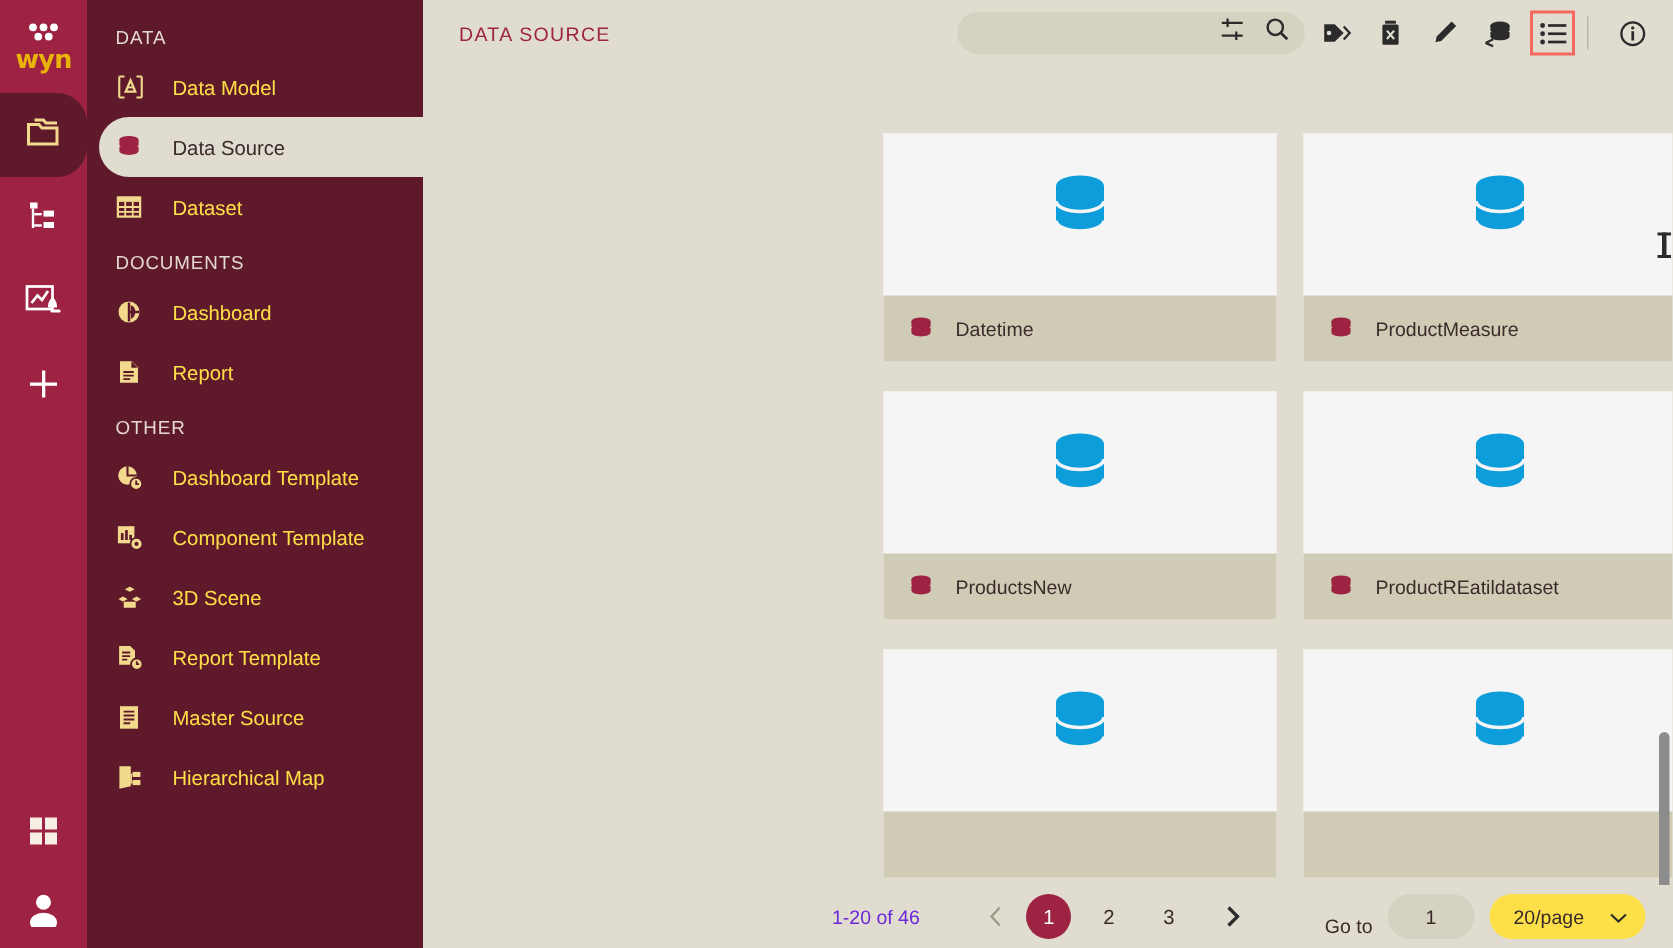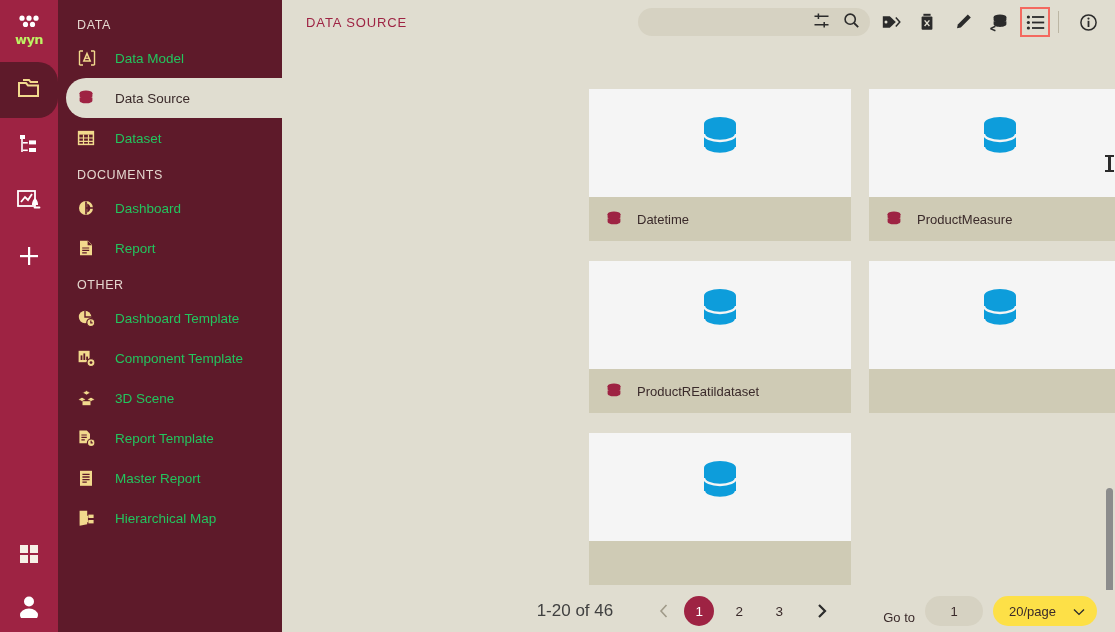--- a/index.html
+++ b/index.html
@@ -18,21 +18,21 @@
     position: relative; flex: 0 0 58px;
     display: flex; flex-direction: column; align-items: center;
     z-index: 3;
   }
   .logo {
     margin-top: 12px; width: 48px; height: 40px;
     display: flex; flex-direction: column; align-items: center; justify-content: center;
   }
   .logo-dots { display: block; }
   .logo-text {
-    color: #bef264; font-size: 13px; font-weight: 700;
+    color: #eab308; font-size: 17px; font-weight: 700;
     letter-spacing: -0.5px; line-height: 18px; margin-top: 1px;
     font-family: "DejaVu Sans", sans-serif;
   }
   .rail-item {
     width: 58px; height: 56px;
     display: flex; align-items: center; justify-content: center;
     position: relative;
   }
   .rail-item.active { background: transparent; }
   .rail-item.active::before {
@@ -49,21 +49,21 @@
     background: #5e1a2a; position: relative; z-index: 2;
     padding-top: 8px; overflow: hidden;
   }
   .nav-section {
     color: #e5d8cf; font-size: 12.5px; letter-spacing: 0.6px;
     padding: 10px 0 6px 19px; font-weight: 400;
   }
   .nav-item {
     height: 40px; display: flex; align-items: center;
     padding-left: 19px; position: relative;
-    color: #22c55e; font-size: 13.5px;
+    color: #fde047; font-size: 13.5px;
   }
   .nav-item .nav-ico {
     width: 26px; display: flex; align-items: center; justify-content: flex-start;
     flex: 0 0 26px;
   }
   .nav-item .nav-lbl { margin-left: 12px; white-space: nowrap; }
   .nav-item.active {
     background: #e0ddd0; color: #3a2a2a;
     border-top-left-radius: 20px; border-bottom-left-radius: 20px;
     margin-left: 8px; padding-left: 11px;
@@ -134,21 +134,21 @@
   .card-foot .cf-label {
     font-size: 13px; color: #3a2a2a; white-space: nowrap;
   }
 
   
   .pager {
     height: 42px; flex: 0 0 42px;
     display: flex; align-items: center; justify-content: flex-end;
     padding-right: 18px; gap: 0;
   }
-  .pg-count { font-size: 17px; color: #404040; margin-right: 36px; }
+  .pg-count { font-size: 13px; color: #6d28d9; margin-right: 36px; }
   .pg-arrow {
     width: 30px; height: 30px; display: flex; align-items: center;
     justify-content: center; cursor: pointer;
   }
   .pg-num {
     min-width: 30px; height: 30px; border-radius: 15px;
     display: flex; align-items: center; justify-content: center;
     font-size: 13.5px; color: #3a2a2a; margin: 0 5px; cursor: pointer;
   }
   .pg-num.active { background: #9e2343; color: #ffffff; }
@@ -383,21 +383,21 @@
       <span class="nav-lbl">Report Template</span>
     </div>
 
     <div class="nav-item">
       <span class="nav-ico">
         <svg width="19" height="19" viewBox="0 0 19 19">
           <rect x="3" y="1.8" width="12" height="15" fill="#f2d98d"></rect>
           <path d="M5.4 5.4h7.2M5.4 8h7.2M5.4 10.6h7.2M5.4 13.2h4.4" stroke="#5e1a2a" stroke-width="1.3"></path>
         </svg>
       </span>
-      <span class="nav-lbl">Master Report</span>
+      <span class="nav-lbl">Master Source</span>
     </div>
 
     <div class="nav-item">
       <span class="nav-ico">
         <svg width="19" height="19" viewBox="0 0 19 19">
           <path d="M2.6 1.8h7.6v13.4l-7.6 1.6z" fill="#f2d98d"></path>
           <rect x="11.4" y="5.6" width="5.2" height="3.4" fill="#f2d98d"></rect>
           <rect x="11.4" y="11" width="5.2" height="3.4" fill="#f2d98d"></rect>
           <path d="M9.4 7.3h2M9.4 12.7h2M10.4 7.3v5.4" stroke="#f2d98d" stroke-width="1.1"></path>
         </svg>
@@ -518,71 +518,90 @@
           <div class="card-foot">
             <svg width="18" height="18" viewBox="0 0 18 18">
               <ellipse cx="9" cy="4.2" rx="6.4" ry="2.6" fill="#9e2343"></ellipse>
               <path d="M2.6 4.2v3.1c0 1.44 2.87 2.6 6.4 2.6s6.4-1.16 6.4-2.6V4.2z" fill="#9e2343"></path>
               <path d="M2.6 8.6v3.1c0 1.44 2.87 2.6 6.4 2.6s6.4-1.16 6.4-2.6V8.6z" fill="#9e2343"></path>
             </svg>
             <span class="cf-label">ProductMeasure</span>
           </div>
         </div>
 
-
         <div class="card">
           <div class="card-body">
             <svg width="46" height="52" viewBox="0 0 46 52">
               <ellipse cx="23" cy="9" rx="16" ry="7" fill="#0d9ddb"></ellipse>
               <path d="M7 9v10c0 3.87 7.16 7 16 7s16-3.13 16-7V9z" fill="#0d9ddb"></path>
               <path d="M7 22v10c0 3.87 7.16 7 16 7s16-3.13 16-7V22z" fill="#0d9ddb"></path>
               <path d="M7 19c0 3.87 7.16 7 16 7s16-3.13 16-7" fill="none" stroke="#f5f5f5" stroke-width="2.4"></path>
               <path d="M7 32c0 3.87 7.16 7 16 7s16-3.13 16-7" fill="none" stroke="#f5f5f5" stroke-width="2.4"></path>
             </svg>
           </div>
           <div class="card-foot">
             <svg width="18" height="18" viewBox="0 0 18 18">
               <ellipse cx="9" cy="4.2" rx="6.4" ry="2.6" fill="#9e2343"></ellipse>
               <path d="M2.6 4.2v3.1c0 1.44 2.87 2.6 6.4 2.6s6.4-1.16 6.4-2.6V4.2z" fill="#9e2343"></path>
               <path d="M2.6 8.6v3.1c0 1.44 2.87 2.6 6.4 2.6s6.4-1.16 6.4-2.6V8.6z" fill="#9e2343"></path>
             </svg>
-            <span class="cf-label">ProductREatildataset</span>
+            <span class="cf-label">ProductsNew</span>
           </div>
         </div>
 
         <div class="card">
           <div class="card-body">
             <svg width="46" height="52" viewBox="0 0 46 52">
               <ellipse cx="23" cy="9" rx="16" ry="7" fill="#0d9ddb"></ellipse>
               <path d="M7 9v10c0 3.87 7.16 7 16 7s16-3.13 16-7V9z" fill="#0d9ddb"></path>
               <path d="M7 22v10c0 3.87 7.16 7 16 7s16-3.13 16-7V22z" fill="#0d9ddb"></path>
               <path d="M7 19c0 3.87 7.16 7 16 7s16-3.13 16-7" fill="none" stroke="#f5f5f5" stroke-width="2.4"></path>
               <path d="M7 32c0 3.87 7.16 7 16 7s16-3.13 16-7" fill="none" stroke="#f5f5f5" stroke-width="2.4"></path>
             </svg>
           </div>
           <div class="card-foot">
-            <span class="cf-label"></span>
+            <svg width="18" height="18" viewBox="0 0 18 18">
+              <ellipse cx="9" cy="4.2" rx="6.4" ry="2.6" fill="#9e2343"></ellipse>
+              <path d="M2.6 4.2v3.1c0 1.44 2.87 2.6 6.4 2.6s6.4-1.16 6.4-2.6V4.2z" fill="#9e2343"></path>
+              <path d="M2.6 8.6v3.1c0 1.44 2.87 2.6 6.4 2.6s6.4-1.16 6.4-2.6V8.6z" fill="#9e2343"></path>
+            </svg>
+            <span class="cf-label">ProductREatildataset</span>
           </div>
         </div>
 
         <div class="card">
           <div class="card-body">
             <svg width="46" height="52" viewBox="0 0 46 52">
               <ellipse cx="23" cy="9" rx="16" ry="7" fill="#0d9ddb"></ellipse>
               <path d="M7 9v10c0 3.87 7.16 7 16 7s16-3.13 16-7V9z" fill="#0d9ddb"></path>
               <path d="M7 22v10c0 3.87 7.16 7 16 7s16-3.13 16-7V22z" fill="#0d9ddb"></path>
               <path d="M7 19c0 3.87 7.16 7 16 7s16-3.13 16-7" fill="none" stroke="#f5f5f5" stroke-width="2.4"></path>
               <path d="M7 32c0 3.87 7.16 7 16 7s16-3.13 16-7" fill="none" stroke="#f5f5f5" stroke-width="2.4"></path>
             </svg>
           </div>
           <div class="card-foot">
             <span class="cf-label"></span>
           </div>
         </div>
 
+        <div class="card">
+          <div class="card-body">
+            <svg width="46" height="52" viewBox="0 0 46 52">
+              <ellipse cx="23" cy="9" rx="16" ry="7" fill="#0d9ddb"></ellipse>
+              <path d="M7 9v10c0 3.87 7.16 7 16 7s16-3.13 16-7V9z" fill="#0d9ddb"></path>
+              <path d="M7 22v10c0 3.87 7.16 7 16 7s16-3.13 16-7V22z" fill="#0d9ddb"></path>
+              <path d="M7 19c0 3.87 7.16 7 16 7s16-3.13 16-7" fill="none" stroke="#f5f5f5" stroke-width="2.4"></path>
+              <path d="M7 32c0 3.87 7.16 7 16 7s16-3.13 16-7" fill="none" stroke="#f5f5f5" stroke-width="2.4"></path>
+            </svg>
+          </div>
+          <div class="card-foot">
+            <span class="cf-label"></span>
+          </div>
+        </div>
+
       </div>
 
       <div class="scroll-track"></div>
       <div class="scroll-thumb"></div>
     </div>
 
     <div class="pager">
       <span class="pg-count">1-20 of 46</span>
 
       <div class="pg-arrow">

